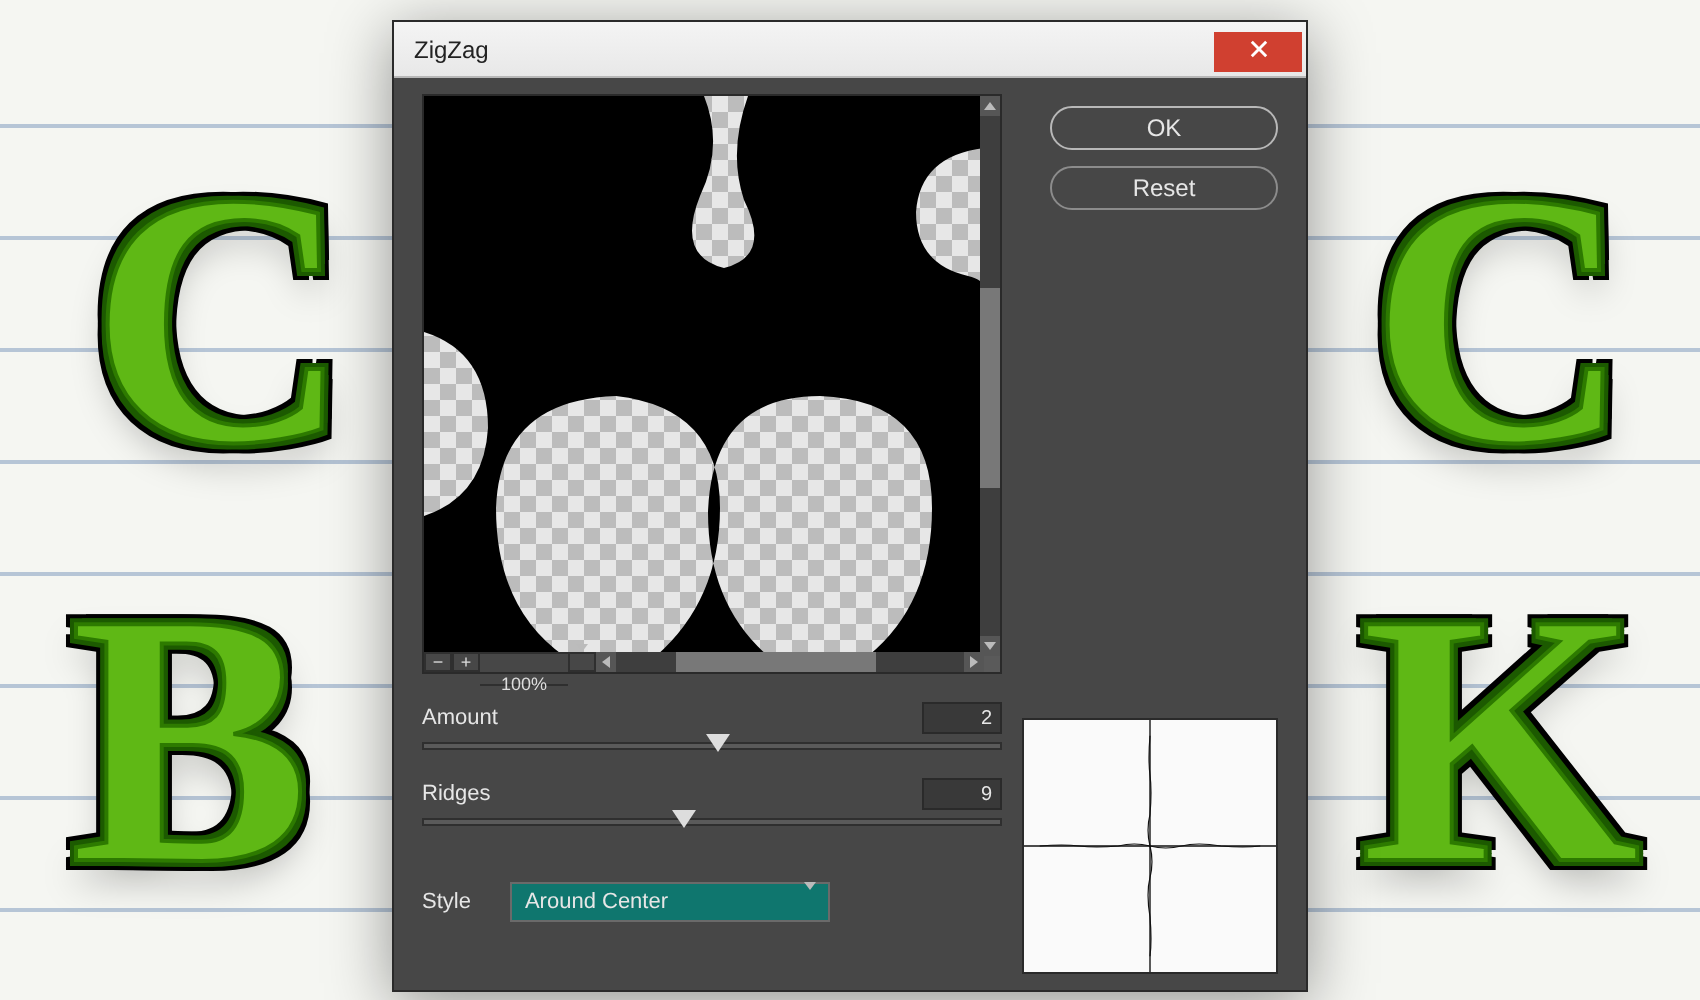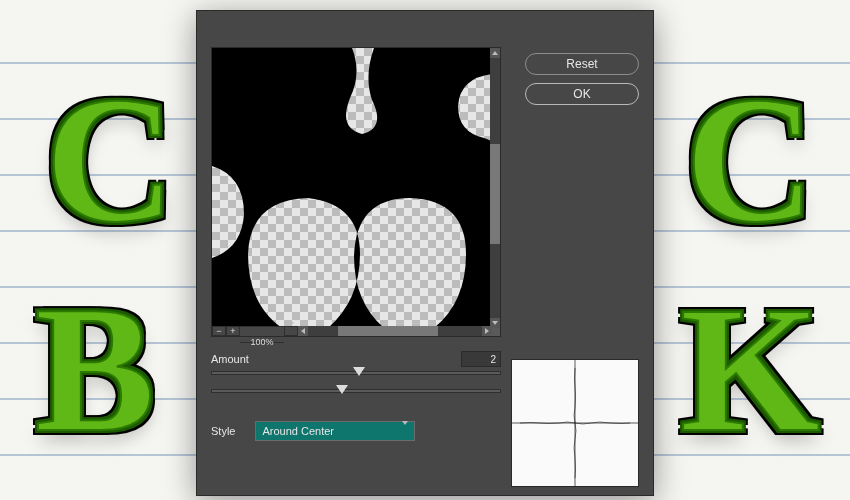--- a/index.html
+++ b/index.html
@@ -260,20 +260,31 @@
 
 <div class="backdrop">
   <div class="paper-lines"></div>
   <div class="green-letter gl-c1">C</div>
   <div class="green-letter gl-c2">C</div>
   <div class="green-letter gl-b">B</div>
   <div class="green-letter gl-k">K</div>
 </div>
 
 <div class="dialog">
+  <div class="titlebar">
+    <span>ZigZag</span>
+    <span class="spacer"></span>
+    <div class="close-btn">
+      <span>
+        <svg viewBox="0 0 10 10">
+            <path d="M1 1 L9 9 M9 1 L1 9" stroke="#fff" stroke-width="1.6"></path>
+          </svg>
+      </span>
+    </div>
+  </div>
 
   <div class="content">
 
     <div class="preview-box">
       <div class="preview-inner">
         <svg viewBox="0 0 280 280">
           <path fill="#000" d="M0 0 L140 0 Q150 25 138 50 Q126 80 150 86 Q174 80 160 52 Q152 28 162 0 L280 0 L280 26 Q248 30 246 58 Q246 84 272 90 Q280 92 280 96 L280 280 L222 280 Q254 254 254 206 Q254 152 198 150 Q144 150 142 208 Q142 254 172 280 L116 280 Q148 252 148 206 Q148 156 96 150 Q38 152 36 206 Q36 256 70 280 L0 280 L0 210 Q30 200 32 166 Q32 128 0 118 Z"></path>
           <path fill="#000" d="M198 0 L224 0 Q226 20 214 26 Q200 20 198 0 Z"></path>
         </svg>
       </div>
@@ -303,36 +314,40 @@
             <div class="tri-left"></div>
           </div>
         <div class="h-thumb"></div>
         <div class="h-r">
             <div class="tri-right"></div>
           </div>
       </div>
     </div>
 
     <div class="btn-stack">
+      <div class="pill-btn primary">OK</div>
       <div class="pill-btn">Reset</div>
-      <div class="pill-btn primary">OK</div>
     </div>
 
     <div class="controls">
       <div class="ctrl-row">
         <div class="ctrl-head">
           <span class="ctrl-label">Amount</span>
           <span class="ctrl-val">2</span>
         </div>
         <div class="slider">
           <div class="thumb" style="left:calc(51% - 6px)"></div>
         </div>
       </div>
 
       <div class="ctrl-row">
+        <div class="ctrl-head">
+          <span class="ctrl-label">Ridges</span>
+          <span class="ctrl-val">9</span>
+        </div>
         <div class="slider">
           <div class="thumb" style="left:calc(45% - 6px)"></div>
         </div>
       </div>
 
       <div class="style-row">
         <span class="ctrl-label">Style</span>
         <div class="style-select">
           <span>Around Center</span>
           <span><span class="tri tri-down"></span></span>

